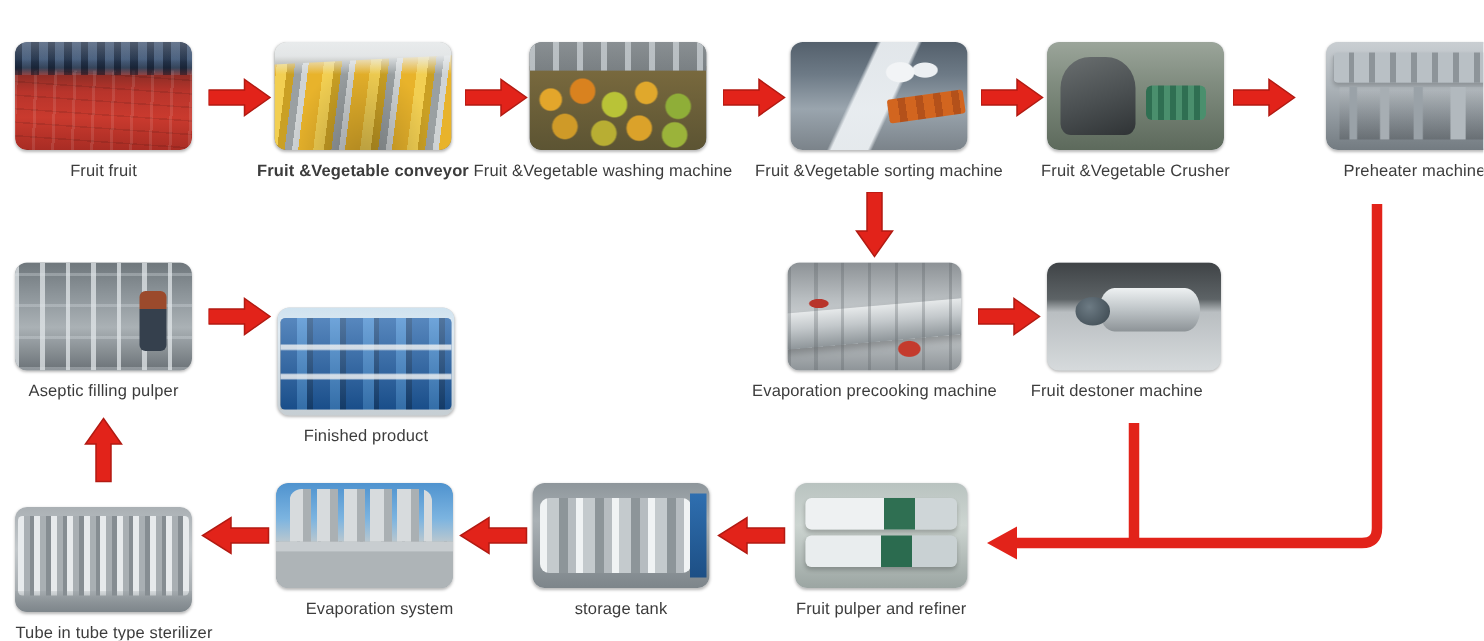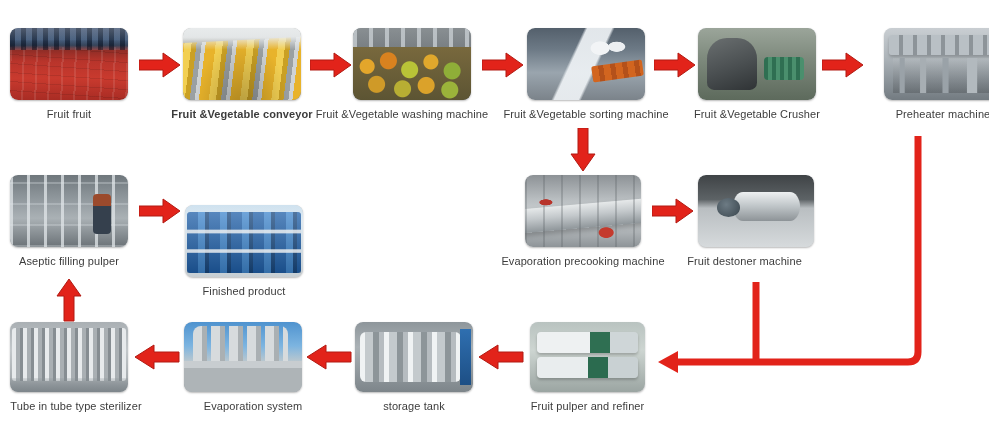--- a/index.html
+++ b/index.html
@@ -447,21 +447,21 @@
     <div class="node-label" style="top:80px;">Aseptic filling pulper</div>
   </div>
 
   <div class="node" style="left:185px;top:175px;width:118px;height:72px;margin-top:30px;">
     <div class="thumb" style="width:118px;height:72px;">
       <div class="scene ph-finished"></div>
     </div>
     <div class="node-label" style="top:80px;">Finished product</div>
   </div>
 
-  <div class="node" style="left:10px;top:322px;width:132px;height:70px;">
+  <div class="node" style="left:10px;top:338px;width:132px;height:70px;">
     <div class="thumb" style="width:118px;height:70px;">
       <div class="scene ph-sterilizer"></div>
     </div>
     <div class="node-label" style="top:78px;">Tube in tube type sterilizer</div>
   </div>
 
   <div class="node" style="left:184px;top:322px;width:138px;height:70px;">
     <div class="thumb" style="width:118px;height:70px;">
       <div class="scene ph-evaporation"></div>
     </div>

